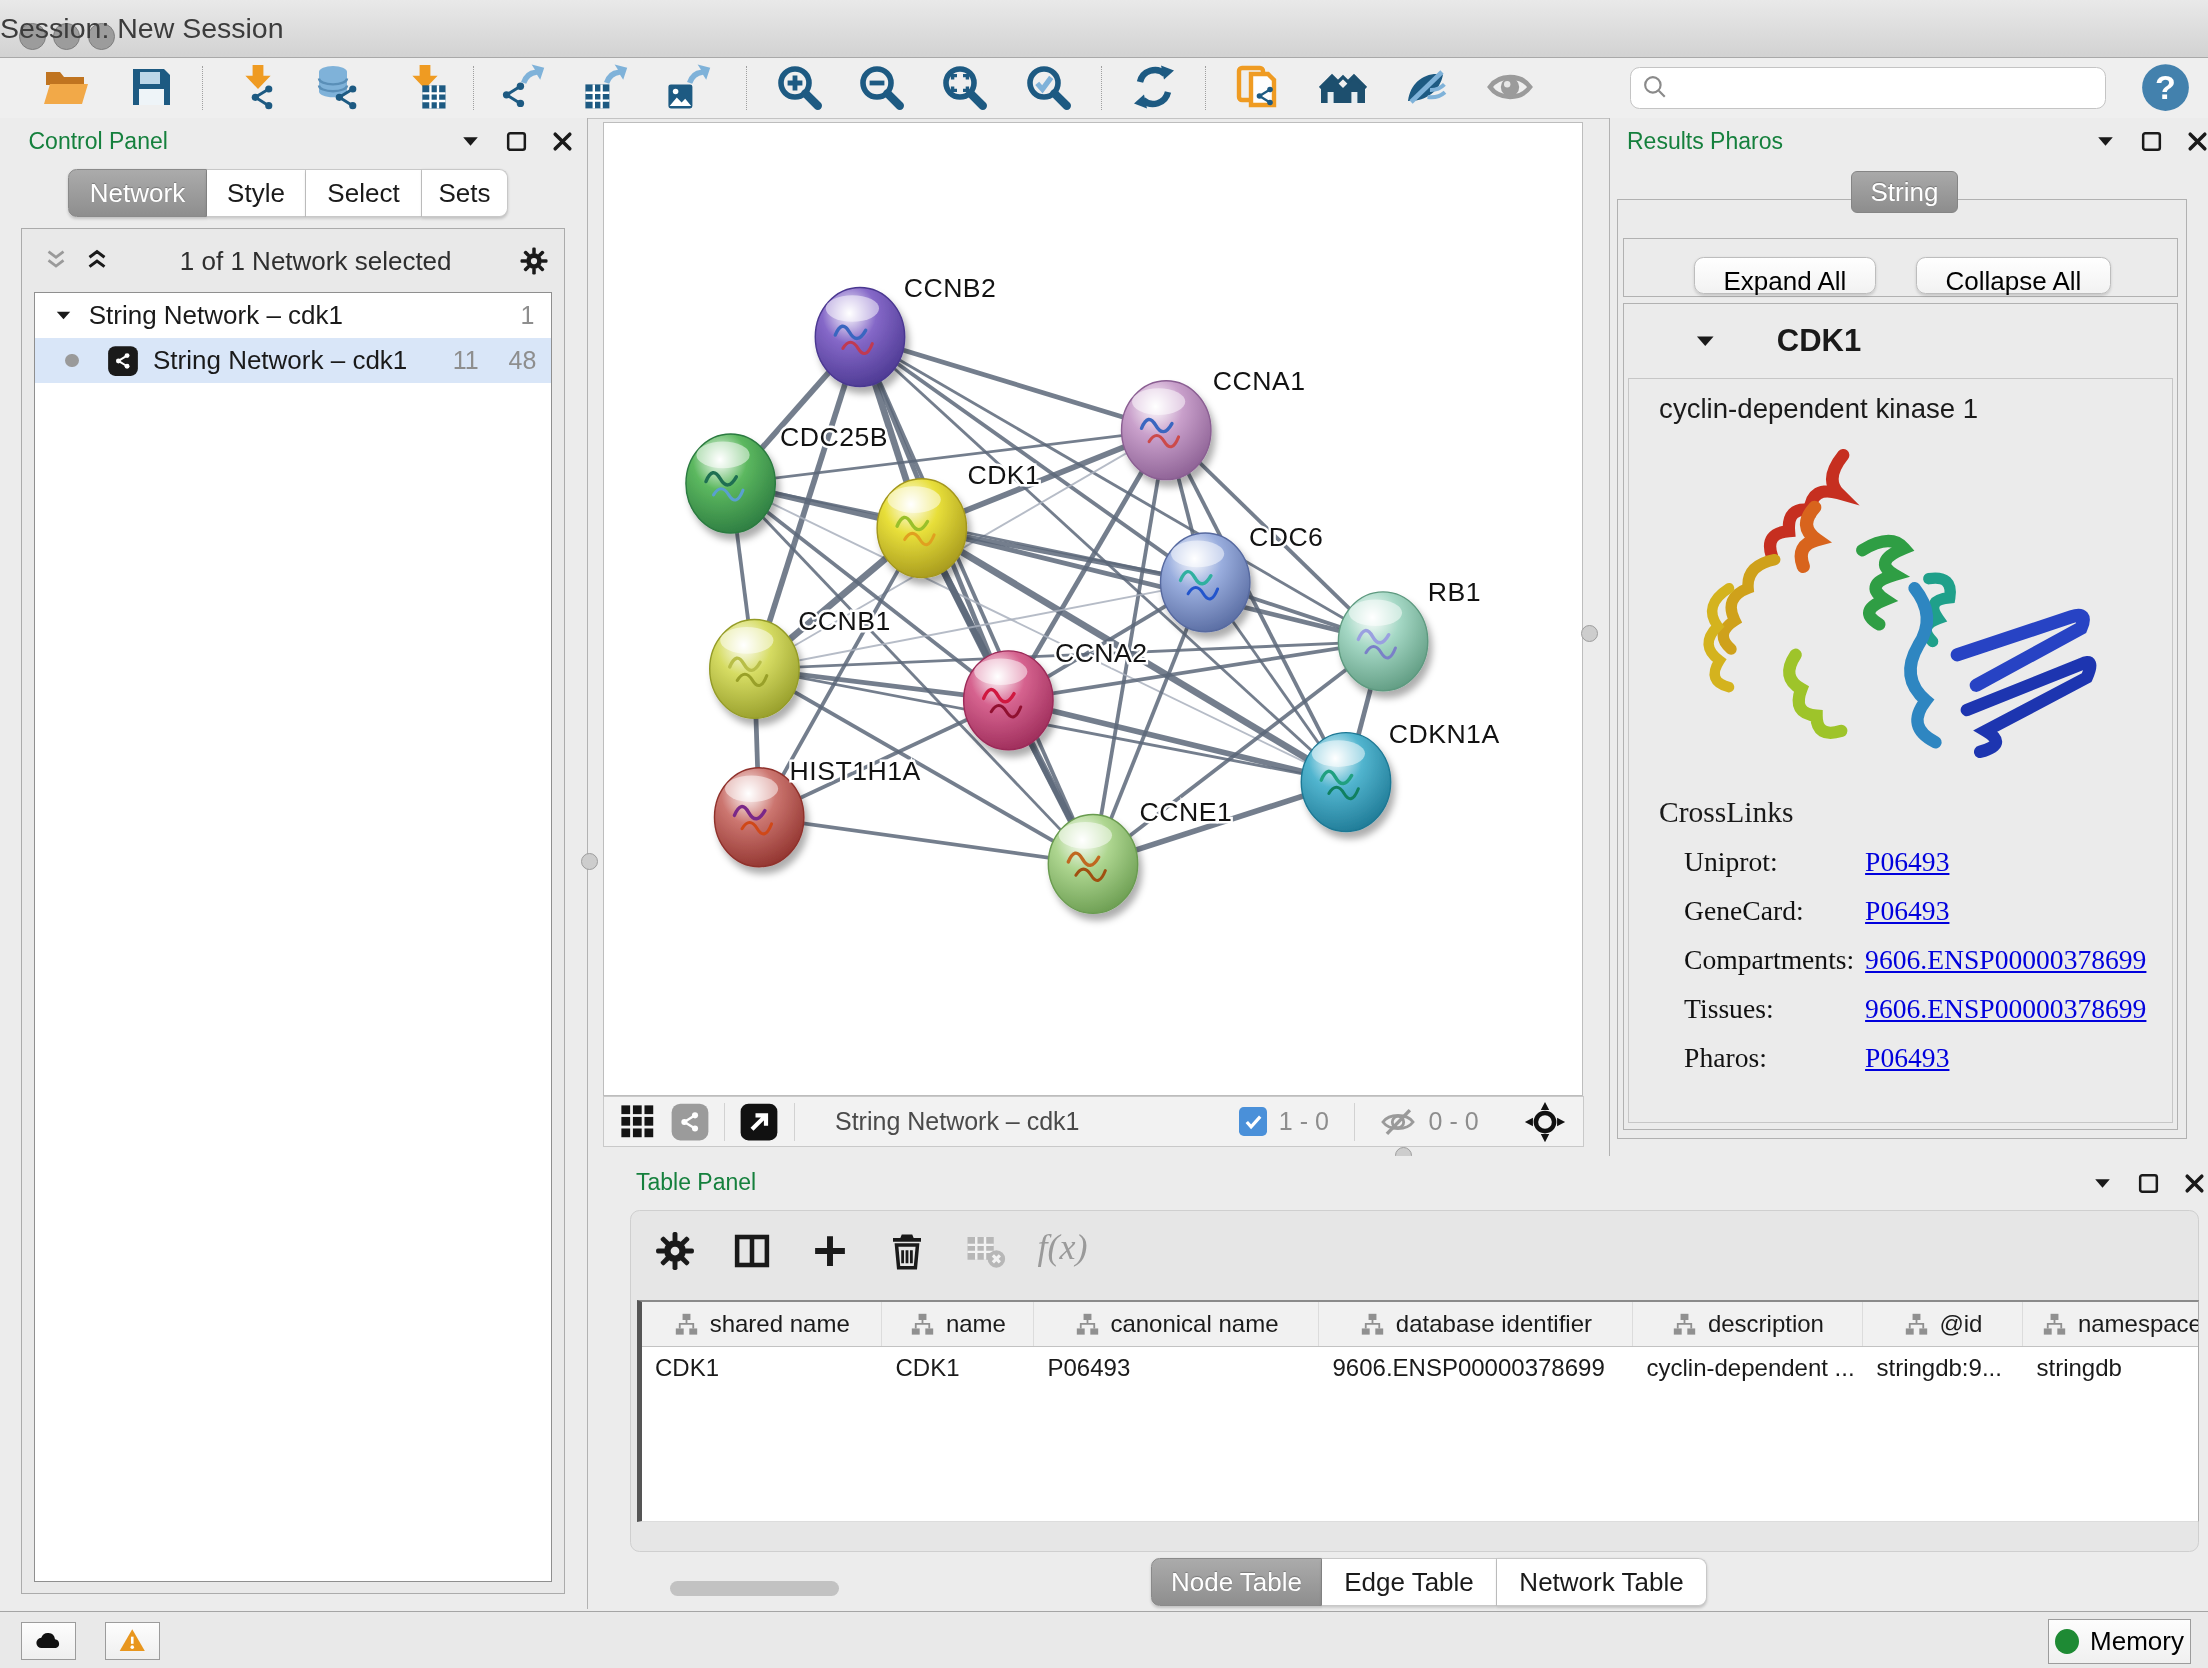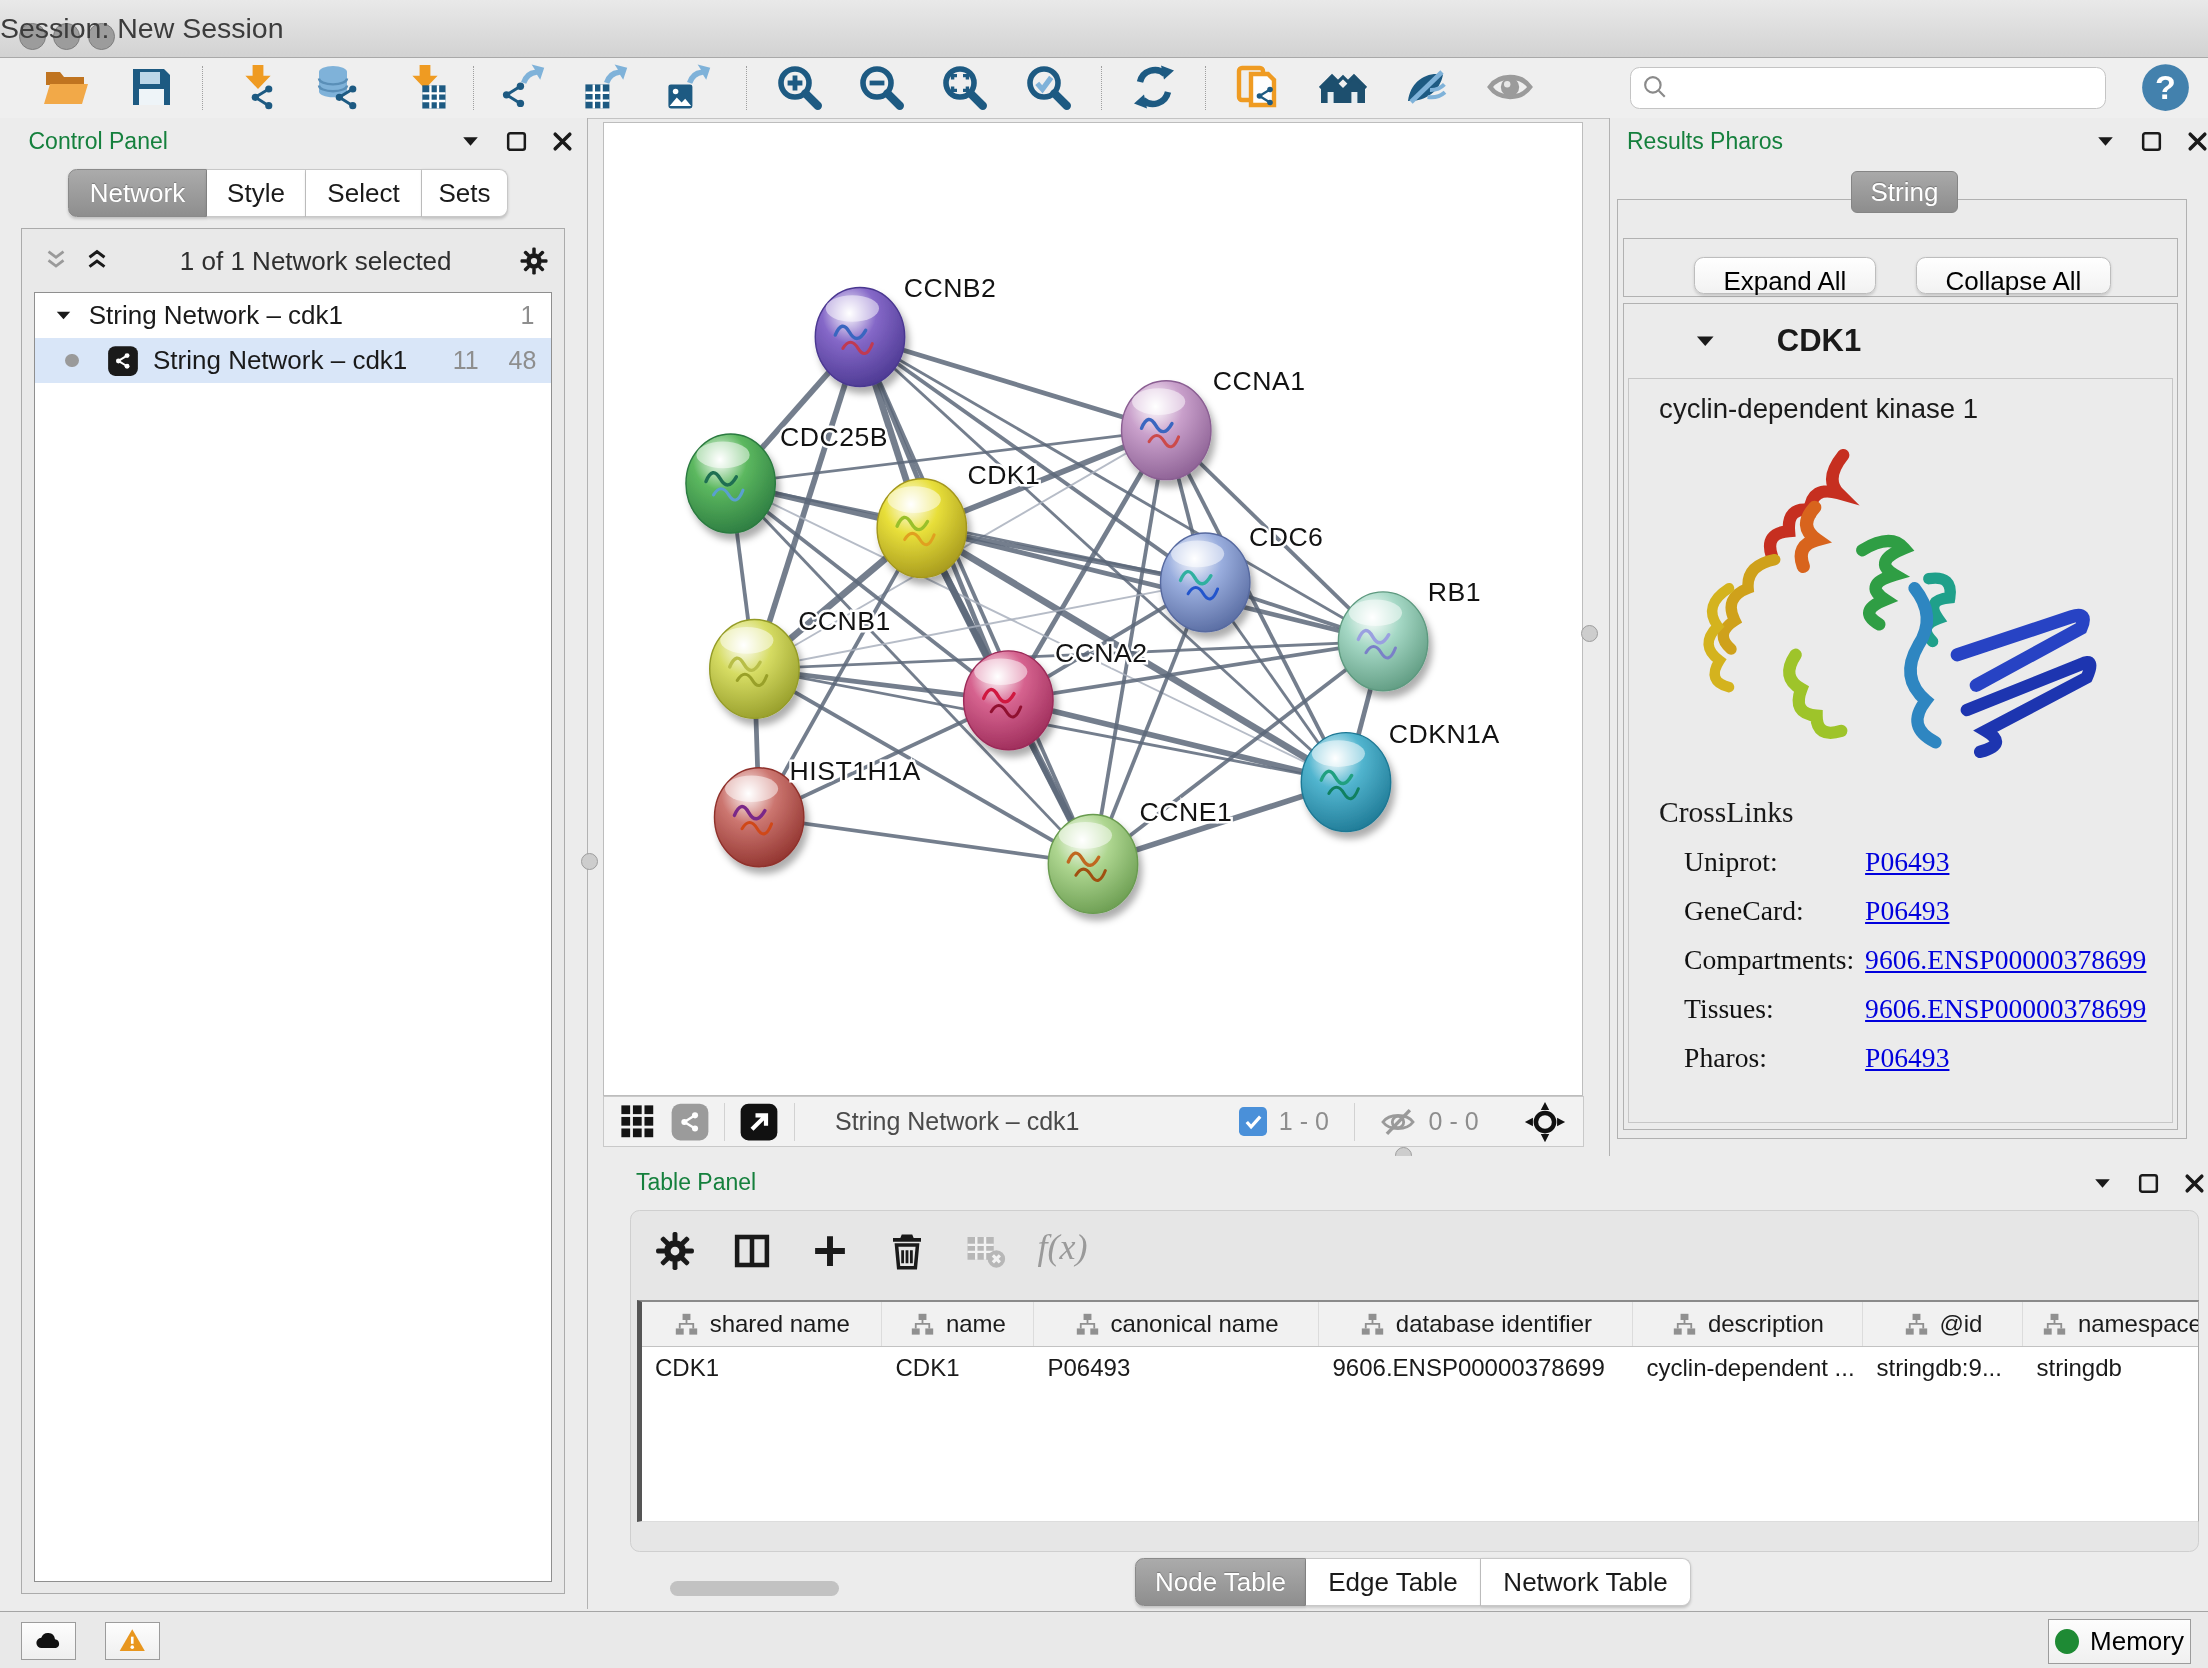--- a/index.html
+++ b/index.html
@@ -80,21 +80,21 @@
   #tp-toolbar .tpbtn{width:49px;height:49px;border:none;background:transparent;padding:0;display:flex;align-items:center;justify-content:center;}
   #tp-toolbar svg{width:42px;height:42px;}
   #tp-fx{font-family:"Liberation Serif","DejaVu Serif",serif;font-style:italic;font-size:36px;color:#9a9a9a;}
   #tp-table{position:absolute;left:5.7px;top:89px;width:1556px;height:219px;background:#fff;border-top:2.9px solid #8a8a8a;border-left:5.7px solid #555;border-right:1px solid #aaa;border-bottom:1px solid #ddd;overflow:hidden;}
   table{border-collapse:collapse;table-layout:fixed;width:1579px;font-size:24px;}
   thead th{background:#f1f1f1;border-bottom:1.9px solid #c2c2c2;border-right:1px solid #dcdcdc;height:42px;font-weight:normal;text-align:left;}
   thead th .hcell{display:flex;align-items:center;justify-content:center;gap:9.5px;}
   thead th svg{width:27px;height:27px;flex:none;}
   tbody td{height:42px;padding:0 13.3px;border-right:1px solid transparent;white-space:nowrap;overflow:hidden;}
   #tp-hscroll{position:absolute;left:39px;top:370px;width:169px;height:15px;border-radius:7.6px;background:#c2c2c2;}
-  #tp-tabs{left:526px;top:402px;padding-left:20px;}
+  #tp-tabs{left:542px;top:402px;padding-left:20px;}
 
   
   #status-bar{position:absolute;left:0;top:1611px;width:2208px;height:57px;background:#e9e9e9;border-top:1px solid #a5a5a5;box-sizing:border-box;}
   .sb-btn{position:absolute;top:9.5px;width:55px;height:38px;background:linear-gradient(#fdfdfd,#efefef);border:1.9px solid #9c9c9c;display:flex;align-items:center;justify-content:center;padding:0;}
   .sb-btn svg{width:28.5px;height:28.5px;}
   #memory-btn{position:absolute;left:2048px;top:6.7px;width:143px;height:45px;background:linear-gradient(#fdfdfd,#f0f0f0);border:1.9px solid #9c9c9c;display:flex;align-items:center;justify-content:center;gap:11.4px;font-size:26px;}
   #memory-dot{width:25px;height:25px;border-radius:50%;background:#1e8a34;}
 </style>
 </head>
 <body>

